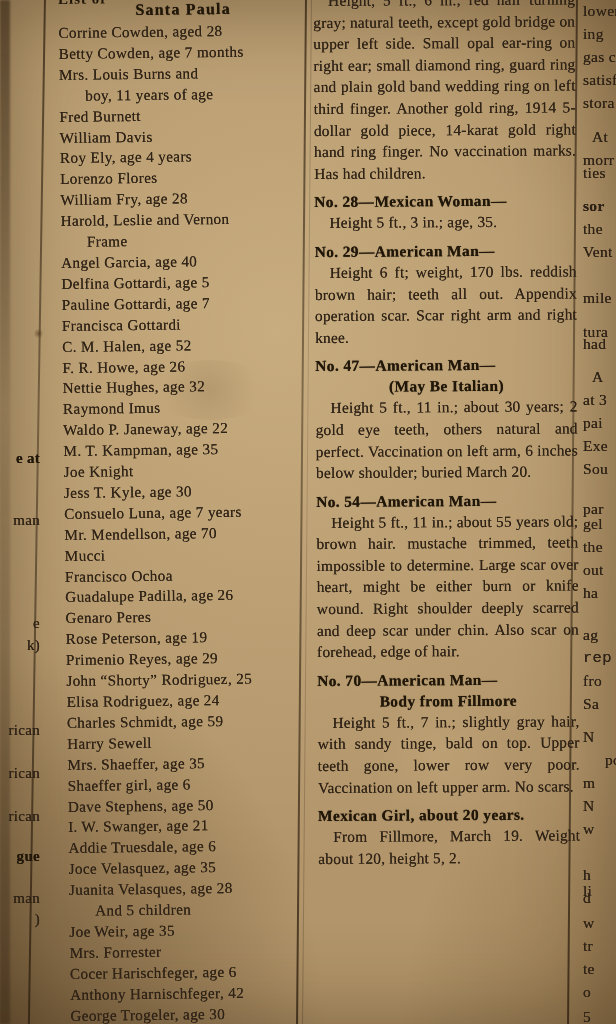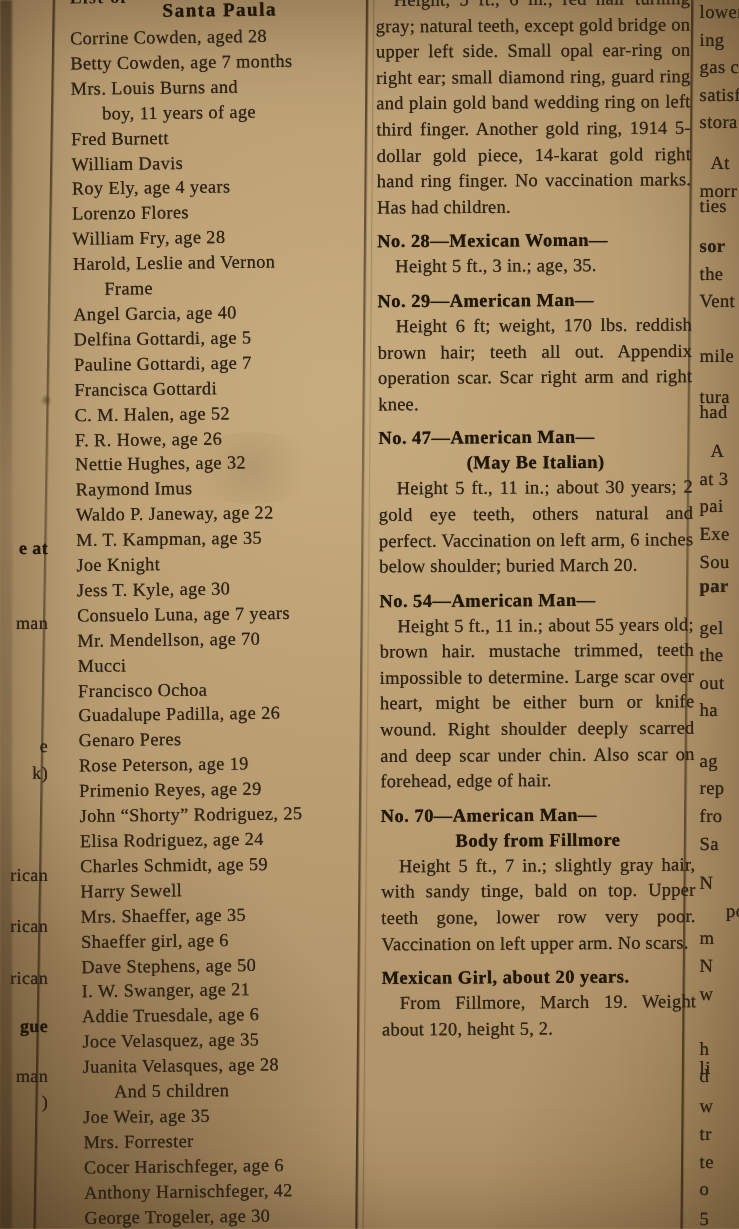--- a/index.html
+++ b/index.html
@@ -201,27 +201,27 @@
     <div class="frag" style="top: 243px;">Vent</div>
     <div class="frag" style="top: 266px; margin-left: 43px;">brok</div>
     <div class="frag" style="top: 289px;">mile</div>
     <div class="frag" style="top: 312px; margin-top: 11px;">tura</div>
     <div class="frag" style="top: 335px;">had</div>
     <div class="frag frag-indent" style="top: 368px;">A</div>
     <div class="frag" style="top: 391px;">at 3</div>
     <div class="frag" style="top: 414px;">pai</div>
     <div class="frag" style="top: 437px;">Exe</div>
     <div class="frag" style="top: 460px;">Sou</div>
-    <div class="frag" style="top: 480px; font-weight: bold;">par</div>
+    <div class="frag" style="top: 500px;">par</div>
     <div class="frag" style="top: 515px;">gel</div>
     <div class="frag" style="top: 538px;">the</div>
     <div class="frag" style="top: 561px;">out</div>
     <div class="frag" style="top: 584px;">ha</div>
     <div class="frag" style="top: 626px;">ag</div>
-    <div class="frag" style="top: 649px;">rep</div>
+    <div class="frag" style="top: 649px; font-family: Liberation Mono, monospace;">rep</div>
     <div class="frag" style="top: 672px;">fro</div>
     <div class="frag" style="top: 695px;">Sa</div>
     <div class="frag" style="top: 728px;">N</div>
     <div class="frag" style="top: 751px; margin-left: 22px;">po</div>
     <div class="frag" style="top: 774px;">m</div>
     <div class="frag" style="top: 797px;">N</div>
     <div class="frag" style="top: 820px;">w</div>
     <div class="frag" style="top: 851px; margin-top: 31px;">li</div>
     <div class="frag" style="top: 866px;">h</div>
     <div class="frag" style="top: 889px;">d</div>

